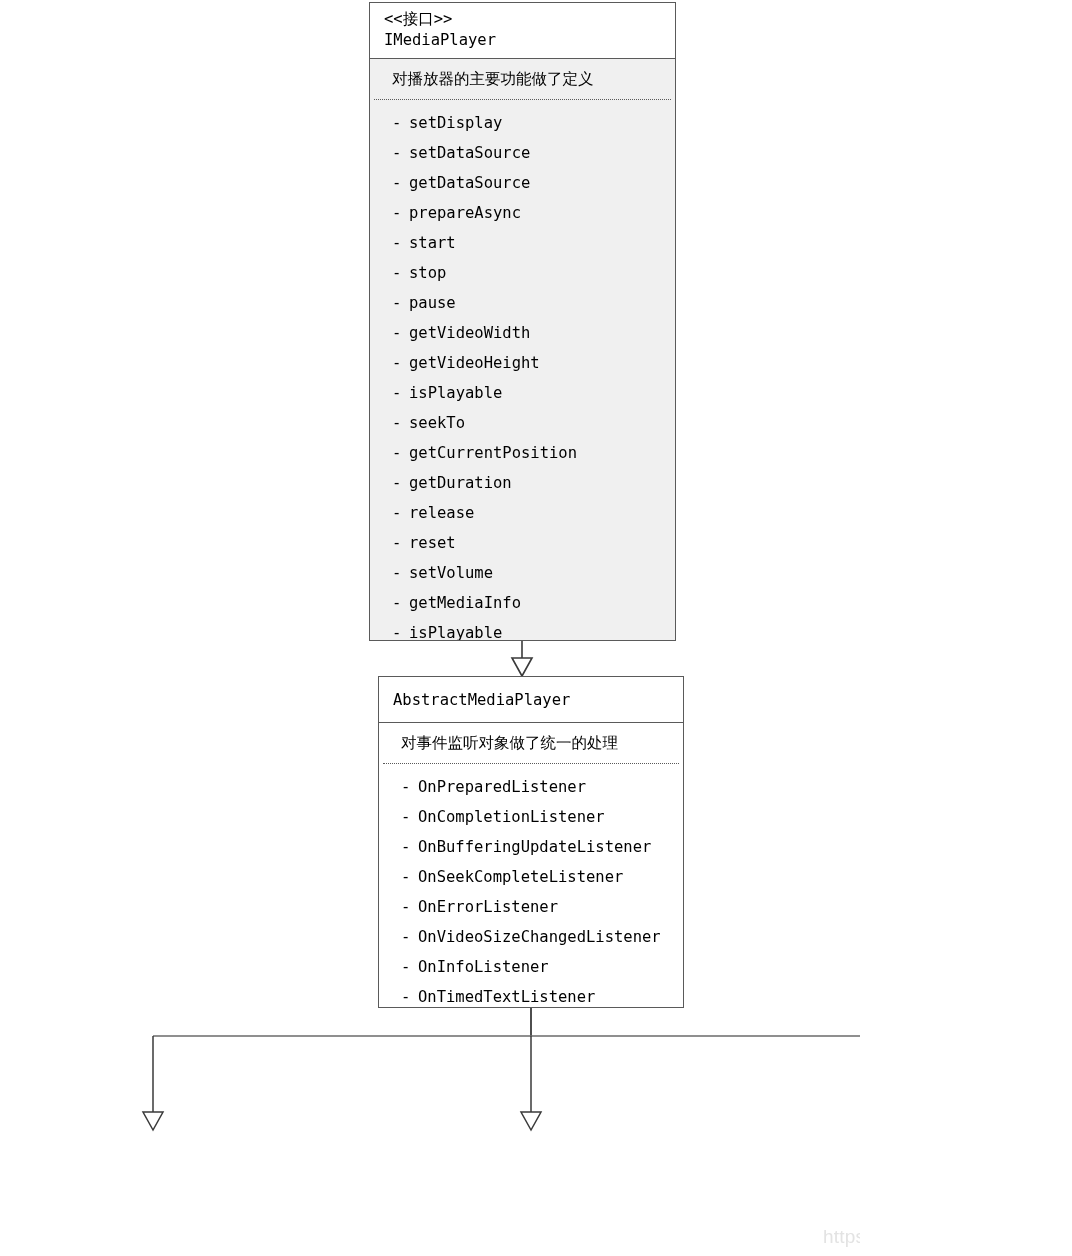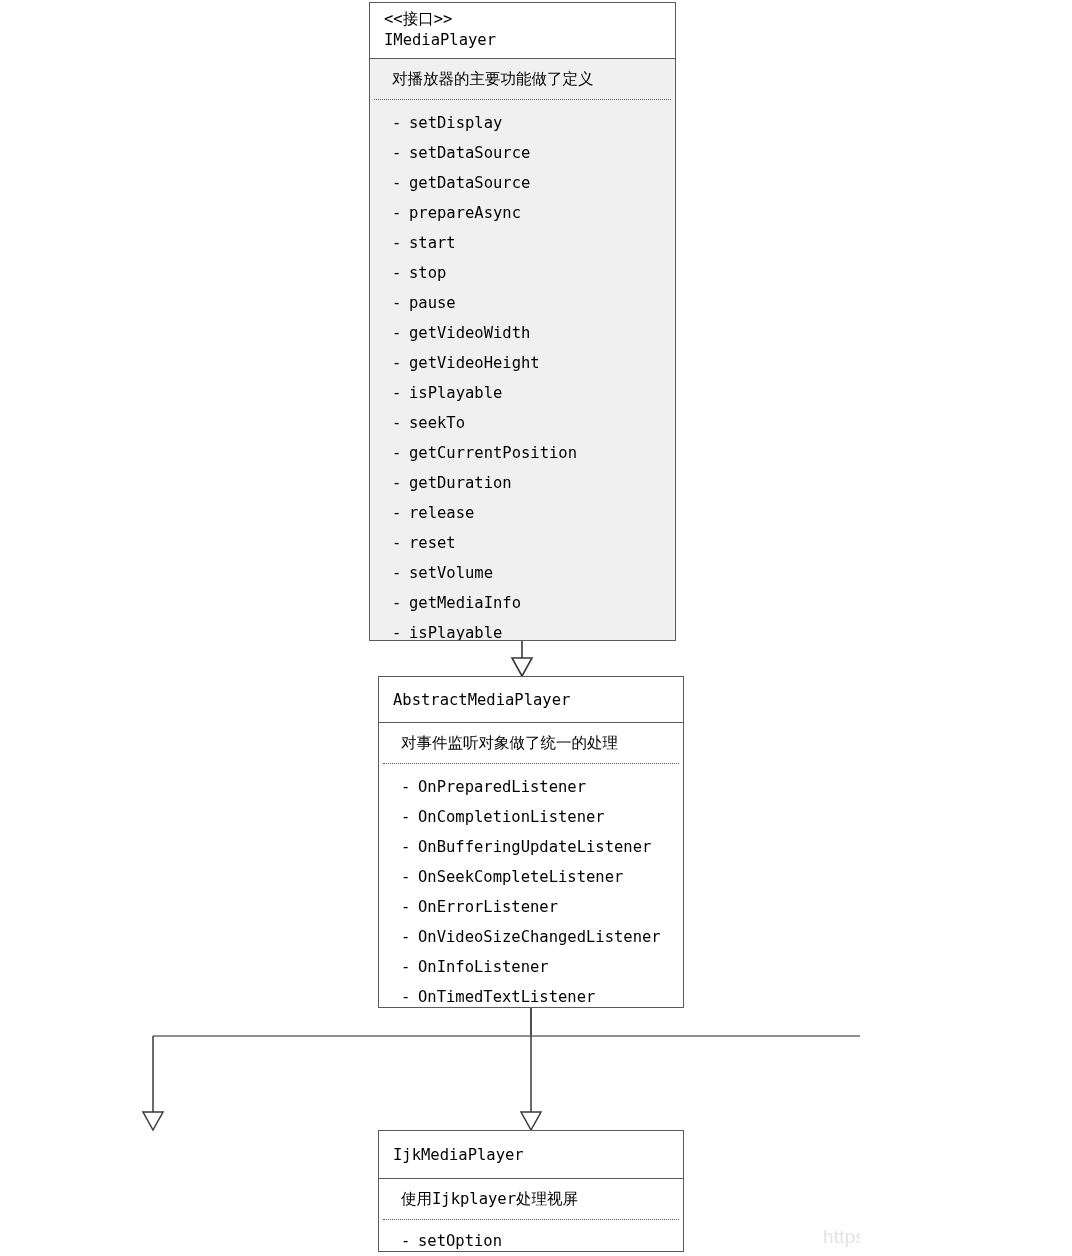--- a/index.html
+++ b/index.html
@@ -177,29 +177,17 @@
         <div class="uml-member"><span class="vis">-</span><span>OnSeekCompleteListener</span></div>
         <div class="uml-member"><span class="vis">-</span><span>OnErrorListener</span></div>
         <div class="uml-member"><span class="vis">-</span><span>OnVideoSizeChangedListener</span></div>
         <div class="uml-member"><span class="vis">-</span><span>OnInfoListener</span></div>
         <div class="uml-member"><span class="vis">-</span><span>OnTimedTextListener</span></div>
       </div>
     </div>
   </div>
 
 
-  <div class="uml-box" id="box-ijkmediaplayer" style="left:378px; top:1130px; width:306px; height:122px;">
-    <div class="uml-header" style="height:48px; padding-top:13px;">
-      <div class="class-name">IjkMediaPlayer</div>
-    </div>
-    <div class="uml-body">
-      <div class="uml-note">使用Ijkplayer处理视屏</div>
-      <div class="uml-sep"></div>
-      <div class="uml-members" style="padding-top:6px;">
-        <div class="uml-member"><span class="vis">-</span><span>setOption</span></div>
-      </div>
-    </div>
-  </div>
 
 
   <div class="watermark" style="left:823px; top:1226px;">https://blog.csdn.net/qq_34950682</div>
 
 </div>
 
 </body></html>

